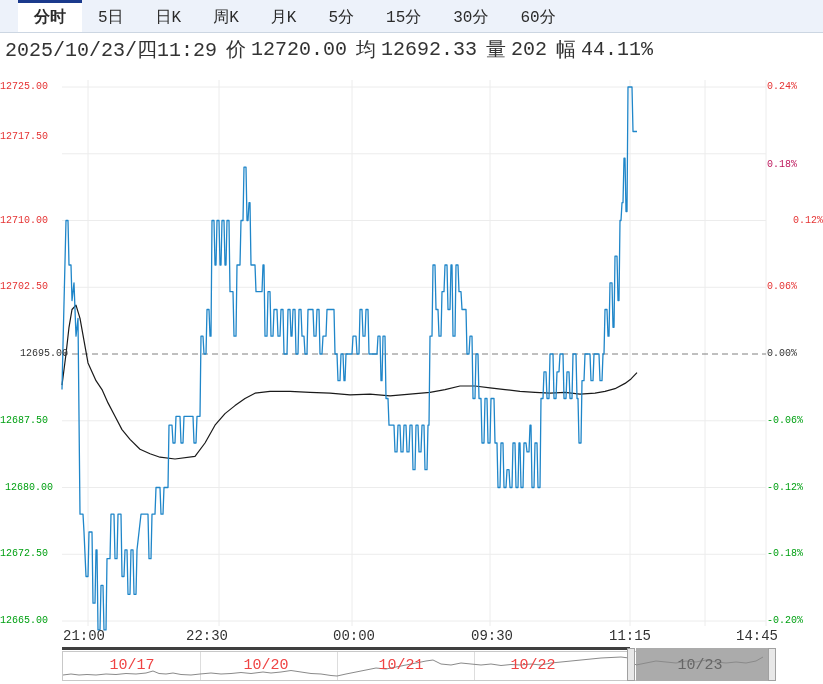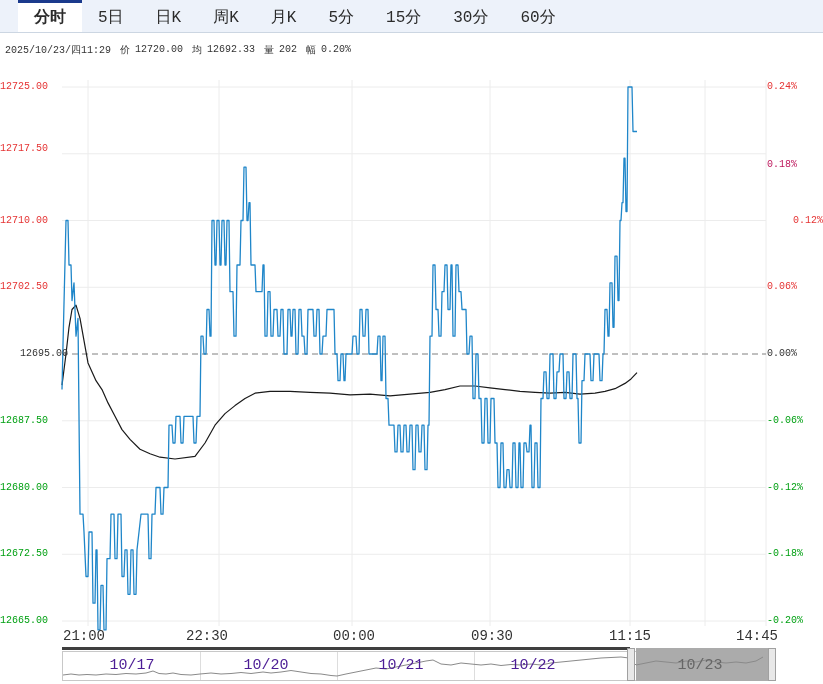--- a/index.html
+++ b/index.html
@@ -6,35 +6,35 @@
   .app{position:relative;width:823px;height:684px;background:#fff;overflow:hidden;
        font-family:Liberation Mono, monospace;color:#333;}
   
   .tabbar{position:absolute;left:0;top:0;width:823px;height:33px;background:#edf2fa;
           border-bottom:1px solid #ccd6e2;display:flex;align-items:stretch;padding-left:18px;box-sizing:border-box;}
   .tab{display:flex;align-items:center;padding:0 16px;font-size:16px;color:#2b2b2b;cursor:pointer;
        border-top:3px solid transparent;box-sizing:border-box;}
   .tab.active{background:#fff;border-top:3px solid #1b3a8c;font-weight:bold;}
   
   .infobar{position:absolute;left:0;top:33px;width:720px;height:33px;background:#fff;display:flex;
-           align-items:center;font-size:10px;color:#333;padding-left:5px;box-sizing:border-box;}
+           align-items:center;font-size:20px;color:#333;padding-left:5px;box-sizing:border-box;}
   .infobar span{margin-right:9px;white-space:nowrap;}
   
   svg.canvas{position:absolute;left:0;top:0;width:823px;height:684px;}
   .ylab{position:absolute;font-size:10px;line-height:16px;}
   .ylab.left{left:0;width:58px;text-align:left;}
   .ylab.right{left:767px;width:56px;text-align:left;}
   .xlab{position:absolute;top:628px;font-size:14px;color:#333;transform:translateX(-50%);white-space:nowrap;}
   
   .hscroll{position:absolute;left:62px;top:647px;width:568px;height:3px;background:#3f3f3f;}
   
   .nav{position:absolute;left:62px;top:651px;width:714px;height:30px;background:#fff;
        border:1px solid #c8c8c8;box-sizing:border-box;}
   .nav .divider{position:absolute;top:0;width:1px;height:28px;background:#ddd;}
-  .nav .daylab{position:absolute;top:5px;font-size:15px;color:#4c1d95;transform:translateX(-50%);}
+  .nav .daylab{position:absolute;top:5px;font-size:15px;color:#ef4444;transform:translateX(-50%);}
   .nav .daylab.sel{color:#666;}
   .nav .selection{position:absolute;top:-4px;height:33px;background:#ababab;}
   .nav .handle{position:absolute;top:-4px;width:8px;height:33px;background:#e8e8e8;border:1px solid #a0a0a0;box-sizing:border-box;}
   svg.navspark{position:absolute;left:0;top:0;width:714px;height:30px;}
 </style>
 </head>
 <body>
 
 <div class="app">
   <div class="tabbar" id="tabbar">
@@ -51,21 +51,21 @@
 
   <div class="infobar">
     <span>2025/10/23/四11:29</span>
     <span>价</span>
     <span style="margin-left:-4px;text-align:right;">12720.00</span>
     <span>均</span>
     <span style="margin-left:-4px;">12692.33</span>
     <span>量</span>
     <span style="margin-left:-4px;">202</span>
     <span>幅</span>
-    <span style="margin-left:-4px;">0.20%</span>
+    <span style="margin-left:-4px;">44.11%</span>
   </div>
 
   <svg class="canvas" id="chart-canvas" xmlns="http://www.w3.org/2000/svg">
       <line x1="62" y1="87" x2="766" y2="87" stroke="#ececec" stroke-width="1"></line>
       <line x1="62" y1="153.75" x2="766" y2="153.75" stroke="#ececec" stroke-width="1"></line>
       <line x1="62" y1="220.5" x2="766" y2="220.5" stroke="#ececec" stroke-width="1"></line>
       <line x1="62" y1="287.25" x2="766" y2="287.25" stroke="#ececec" stroke-width="1"></line>
       <line x1="62" y1="420.75" x2="766" y2="420.75" stroke="#ececec" stroke-width="1"></line>
       <line x1="62" y1="487.5" x2="766" y2="487.5" stroke="#ececec" stroke-width="1"></line>
       <line x1="62" y1="554.25" x2="766" y2="554.25" stroke="#ececec" stroke-width="1"></line>
@@ -77,26 +77,26 @@
       <line x1="630" y1="80" x2="630" y2="626" stroke="#ececec" stroke-width="1"></line>
       <line x1="705" y1="80" x2="705" y2="626" stroke="#ececec" stroke-width="1"></line>
       <line x1="766" y1="80" x2="766" y2="626" stroke="#ececec" stroke-width="1"></line>
       <line x1="62" y1="354" x2="766" y2="354" stroke="#808080" stroke-width="1" stroke-dasharray="6 4"></line>
       <polyline points="62,385.1 66,354.0 69,327.3 72,309.5 76,305.1 80,318.4 84,340.6 88,362.9 96,380.7 102,389.6 108,402.9 115,416.3 122,429.6 130,439.4 140,449.2 150,453.7 160,457.2 175,459.0 195,456.4 205,443.0 215,425.2 225,413.6 235,405.6 245,398.5 255,393.2 270,391.4 290,391.4 310,392.3 330,393.2 350,394.9 370,394.1 390,395.8 410,394.1 430,392.3 445,389.6 460,386.0 475,386.0 490,387.8 505,389.6 520,391.4 535,392.3 550,393.2 565,392.3 580,394.1 595,393.2 605,391.4 615,388.7 625,383.4 631,378.9 637,372.7" fill="none" stroke="#1a1a1a" stroke-width="1.2" stroke-linejoin="round"></polyline>
       <polyline points="62,389.6 63,345.1 66,220.5 68,220.5 69,265.0 71,265.0 72,300.6 74,282.8 76,336.2 78,318.4 80,514.2 83,514.2 84,532.0 86,576.5 88,576.5 89,532.0 92,532.0 93,603.2 95,603.2 96,549.8 97,549.8 98,629.9 100,629.9 101,585.4 103,585.4 104,629.9 106,629.9 107,558.7 110,558.7 111,514.2 114,514.2 115,558.7 117,558.7 118,514.2 121,514.2 122,576.5 124,576.5 125,549.8 127,549.8 128,594.3 130,594.3 131,549.8 133,549.8 134,594.3 136,594.3 137,549.8 139,532.0 141,514.2 148,514.2 149,558.7 151,558.7 152,514.2 155,514.2 156,487.5 160,487.5 161,514.2 163,514.2 164,487.5 168,487.5 169,425.2 172,425.2 173,443.0 175,443.0 176,416.3 180,416.3 181,443.0 183,443.0 184,416.3 193,416.3 194,443.0 196,443.0 197,416.3 200,416.3 201,336.2 203,336.2 204,354.0 206,354.0 207,309.5 209,309.5 210,336.2 211,336.2 212,220.5 214,220.5 215,265.0 216,265.0 217,220.5 219,220.5 220,265.0 221,265.0 222,220.5 224,220.5 225,265.0 226,265.0 227,220.5 229,220.5 230,291.7 233,291.7 234,336.2 236,336.2 237,265.0 240,265.0 241,220.5 243,220.5 244,167.1 246,167.1 247,220.5 248,220.5 249,202.7 250,202.7 251,265.0 255,265.0 256,291.7 262,291.7 263,265.0 264,265.0 265,336.2 267,336.2 268,291.7 270,291.7 271,336.2 273,336.2 274,309.5 277,309.5 278,336.2 280,336.2 281,309.5 283,309.5 284,354.0 287,354.0 288,309.5 290,309.5 291,336.2 292,336.2 293,309.5 295,309.5 296,354.0 298,354.0 299,309.5 301,309.5 302,336.2 304,336.2 305,354.0 307,354.0 308,309.5 313,309.5 314,336.2 316,336.2 317,309.5 319,309.5 320,354.0 322,354.0 323,336.2 326,336.2 327,309.5 334,309.5 335,354.0 337,354.0 338,380.7 340,380.7 341,354.0 343,354.0 344,380.7 345,380.7 346,354.0 352,354.0 353,336.2 356,336.2 357,354.0 359,354.0 360,309.5 362,309.5 363,336.2 365,336.2 366,309.5 368,309.5 369,354.0 377,354.0 378,336.2 380,336.2 381,380.7 382,380.7 383,336.2 385,336.2 386,398.5 388,398.5 389,425.2 394,425.2 395,451.9 397,451.9 398,425.2 400,425.2 401,451.9 403,451.9 404,425.2 406,425.2 407,451.9 409,451.9 410,425.2 412,425.2 413,469.7 415,469.7 416,425.2 418,425.2 419,451.9 421,451.9 422,425.2 424,425.2 425,469.7 427,469.7 428,425.2 429,425.2 430,336.2 432,336.2 433,265.0 435,265.0 436,309.5 438,309.5 439,336.2 441,336.2 442,291.7 444,291.7 445,265.0 447,265.0 448,309.5 450,309.5 451,265.0 452,265.0 453,336.2 455,336.2 456,265.0 458,265.0 459,291.7 461,291.7 462,309.5 466,309.5 467,354.0 469,354.0 470,336.2 472,336.2 473,398.5 475,398.5 476,354.0 478,354.0 479,398.5 481,398.5 482,443.0 484,443.0 485,398.5 487,398.5 488,443.0 490,443.0 491,398.5 494,398.5 495,443.0 497,443.0 498,487.5 500,487.5 501,443.0 503,443.0 504,487.5 506,487.5 507,469.7 509,469.7 510,487.5 512,487.5 513,443.0 515,443.0 516,487.5 518,487.5 519,443.0 520,443.0 521,487.5 523,487.5 524,443.0 526,443.0 527,451.9 529,451.9 530,425.2 531,425.2 532,487.5 534,487.5 535,443.0 537,443.0 538,487.5 540,487.5 541,398.5 543,398.5 544,371.8 546,371.8 547,398.5 549,398.5 550,354.0 553,354.0 554,398.5 556,398.5 557,371.8 559,371.8 560,354.0 563,354.0 564,398.5 566,398.5 567,371.8 569,371.8 570,398.5 572,398.5 573,354.0 576,354.0 577,398.5 578,398.5 579,443.0 581,443.0 582,380.7 584,380.7 585,354.0 590,354.0 591,380.7 593,380.7 594,354.0 599,354.0 600,380.7 602,380.7 603,354.0 604,354.0 605,309.5 607,309.5 608,336.2 609,336.2 610,282.8 612,282.8 613,327.3 614,327.3 615,256.1 617,256.1 618,300.6 619,300.6 620,220.5 621,220.5 622,202.7 623,202.7 624,158.2 625,158.2 626,211.6 627,211.6 628,87.0 632,87.0 633,131.5 637,131.5" fill="none" stroke="#1f86c9" stroke-width="1.3" stroke-linejoin="round"></polyline>
     </svg>
 
   <div id="ylabels">
       <div class="ylab left" style="top: 79px; color: rgb(229, 51, 51);">12725.00</div>
-      <div class="ylab left" style="top: 141px; color: rgb(229, 51, 51);">12717.50</div>
+      <div class="ylab left" style="top: 129px; color: rgb(229, 51, 51);">12717.50</div>
       <div class="ylab left" style="top: 212.5px; color: rgb(229, 51, 51);">12710.00</div>
       <div class="ylab left" style="top: 279.25px; color: rgb(229, 51, 51);">12702.50</div>
       <div class="ylab left" style="top: 346px; color: rgb(51, 51, 51); padding-left: 20px;">12695.00</div>
       <div class="ylab left" style="top: 412.75px; color: rgb(0, 160, 18);">12687.50</div>
-      <div class="ylab left" style="top: 479.5px; color: rgb(0, 160, 18);">12680.00</div>
+      <div class="ylab left" style="top: 479.5px; color: rgb(0, 160, 18); text-align: center;">12680.00</div>
       <div class="ylab left" style="top: 546.25px; color: rgb(0, 160, 18);">12672.50</div>
       <div class="ylab left" style="top: 613px; color: rgb(0, 160, 18);">12665.00</div>
       <div class="ylab right" style="top: 79px; color: rgb(229, 51, 51);">0.24%</div>
       <div class="ylab right" style="top: 157px; color: #be185d;">0.18%</div>
       <div class="ylab right" style="top: 212.5px; color: rgb(229, 51, 51); text-align: right;">0.12%</div>
       <div class="ylab right" style="top: 279.25px; color: rgb(229, 51, 51);">0.06%</div>
       <div class="ylab right" style="top: 346px; color: rgb(51, 51, 51);">0.00%</div>
       <div class="ylab right" style="top: 412.75px; color: rgb(0, 160, 18);">-0.06%</div>
       <div class="ylab right" style="top: 479.5px; color: rgb(0, 160, 18);">-0.12%</div>
       <div class="ylab right" style="top: 546.25px; color: rgb(0, 160, 18);">-0.18%</div>

